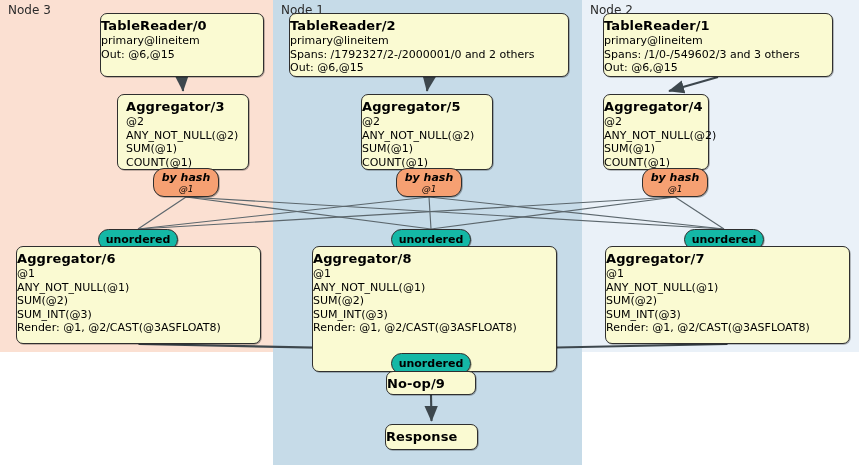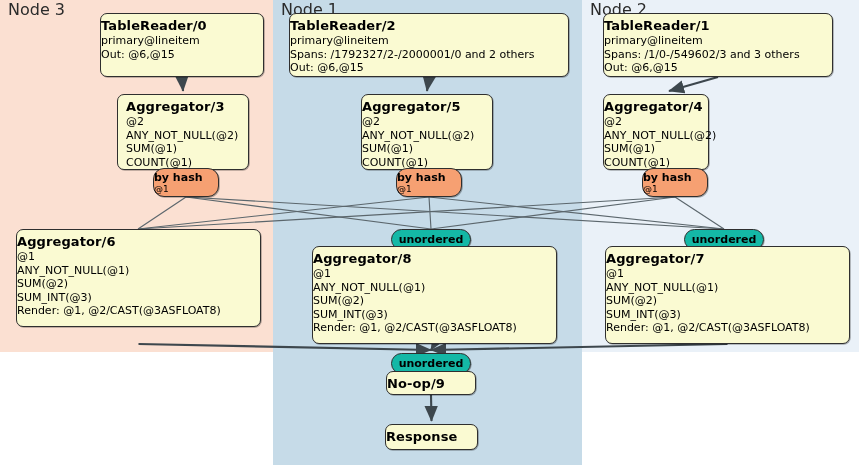--- a/index.html
+++ b/index.html
@@ -7,21 +7,21 @@
   body{
     font-family:"DejaVu Sans","Liberation Sans",sans-serif;
     width:859px;height:470px;overflow:hidden;
   }
   #stage{position:relative;width:859px;height:470px;background:#ffffff;}
 
   
   .region{position:absolute;box-sizing:border-box;}
   .region-label{
     position:absolute;left:8px;top:4px;
-    font-size:16px;color:#2b2b2b;line-height:12px;
+    font-size:12px;color:#2b2b2b;line-height:12px;
     font-family:"DejaVu Sans","Liberation Sans",sans-serif;
     white-space:nowrap;
   }
 
   
   #edges{position:absolute;left:0;top:0;width:859px;height:470px;}
 
   
   .box{
     position:absolute;box-sizing:border-box;
@@ -41,23 +41,24 @@
     display:block;letter-spacing:0.1px;
   }
   .box .ln{display:block;white-space:nowrap;}
 
   
   .pill-hash{
     position:absolute;box-sizing:border-box;
     background:#f6a072;
     border:1.2px solid #2f2f2f;
     border-radius:11px;
-    text-align:left;
+    text-align:center;
     color:#000;
     box-shadow:0.8px 0.8px 0 rgba(0,0,0,0.30);
+    font-style:italic;
   }
   .pill-hash .h1{display:block;font-weight:bold;font-size:11px;line-height:13px;padding-top:2px;}
   .pill-hash .h2{display:block;font-size:9px;line-height:11px;}
 
   
   .pill-unord{
     position:absolute;box-sizing:border-box;
     background:#14b8a6;
     border:1.2px solid #2f2f2f;
     border-radius:11px;
@@ -160,29 +161,29 @@
         <span class="ln">SUM(@1)</span>
         <span class="ln">COUNT(@1)</span>
       </div>
       <div class="pill-hash" style="left: 642px; top: 168px; width: 66px; height: 29px;">
         <span class="h1">by hash</span>
         <span class="h2">@1</span>
       </div>
       <div class="pill-unord" style="left: 98px; top: 229px; width: 80px; height: 21px;">unordered</div>
       <div class="pill-unord" style="left: 391px; top: 229px; width: 80px; height: 21px;">unordered</div>
       <div class="pill-unord" style="left: 684px; top: 229px; width: 80px; height: 21px;">unordered</div>
-      <div class="box" style="left: 16px; top: 229px; width: 245px; height: 98px;">
+      <div class="box" style="left: 16px; top: 246px; width: 245px; height: 98px;">
         <span class="ttl">Aggregator/6</span>
         <span class="ln">@1</span>
         <span class="ln">ANY_NOT_NULL(@1)</span>
         <span class="ln">SUM(@2)</span>
         <span class="ln">SUM_INT(@3)</span>
         <span class="ln">Render: @1, @2/CAST(@3ASFLOAT8)</span>
       </div>
-      <div class="box" style="left: 312px; top: 246px; width: 245px; height: 98px;">
+      <div class="box" style="left: 312px; top: 246px; width: 245px; height: 126px;">
         <span class="ttl">Aggregator/8</span>
         <span class="ln">@1</span>
         <span class="ln">ANY_NOT_NULL(@1)</span>
         <span class="ln">SUM(@2)</span>
         <span class="ln">SUM_INT(@3)</span>
         <span class="ln">Render: @1, @2/CAST(@3ASFLOAT8)</span>
       </div>
       <div class="box" style="left: 605px; top: 246px; width: 245px; height: 98px;">
         <span class="ttl">Aggregator/7</span>
         <span class="ln">@1</span>

